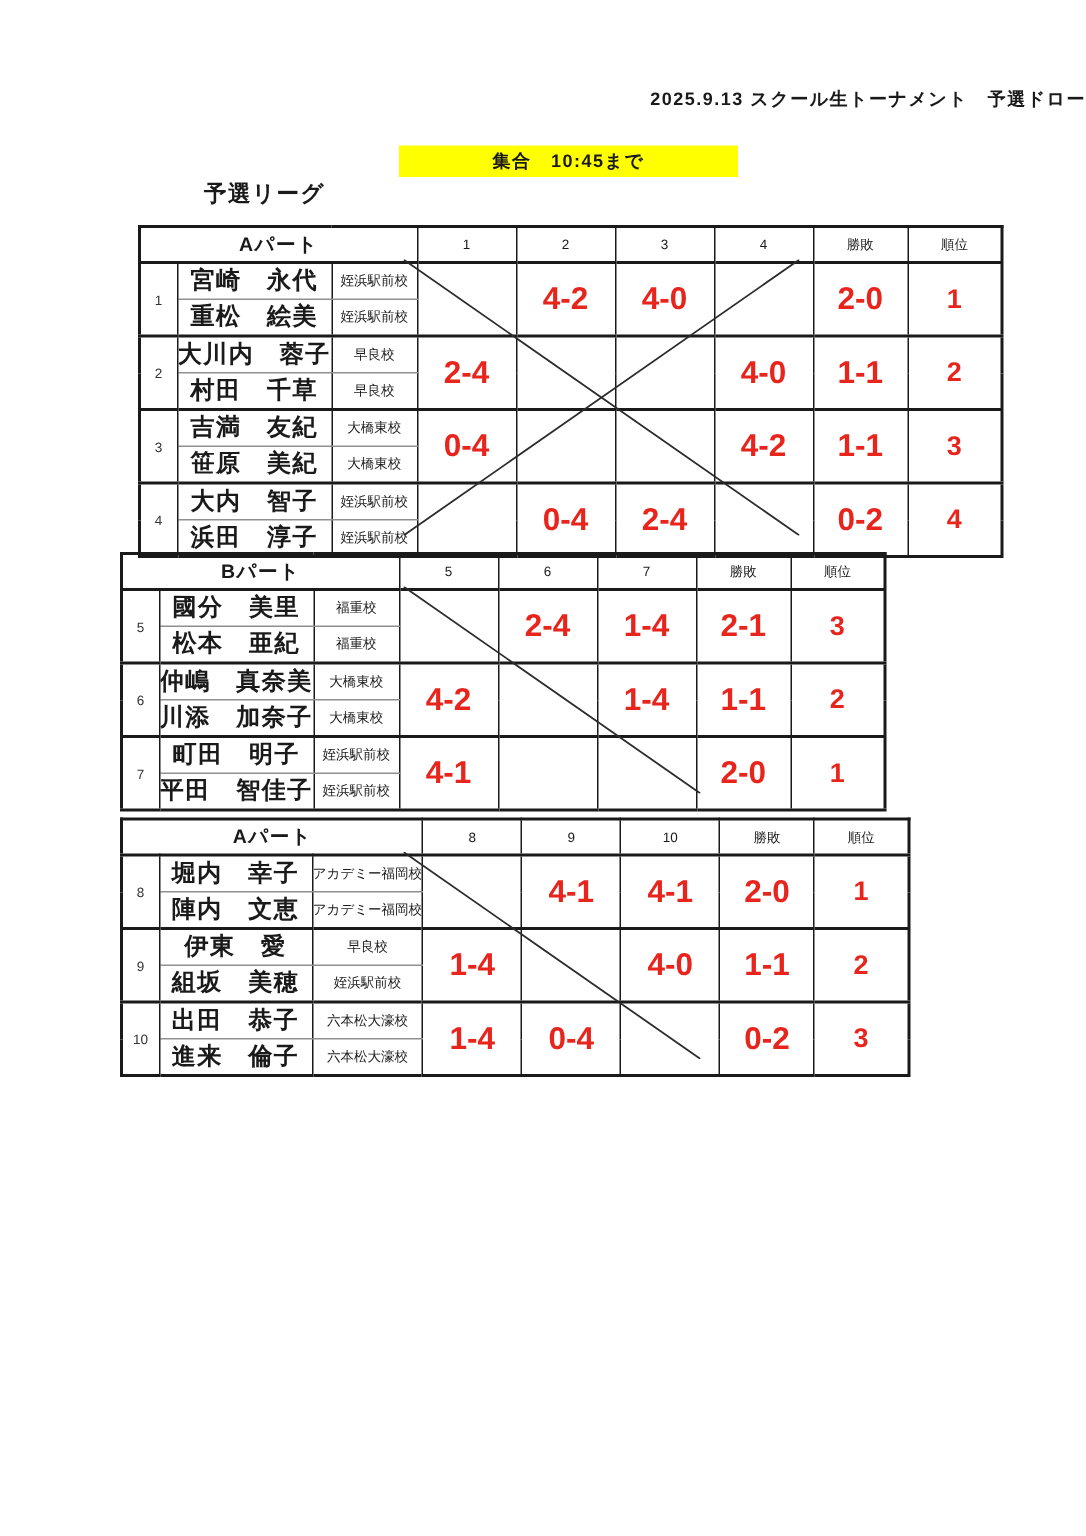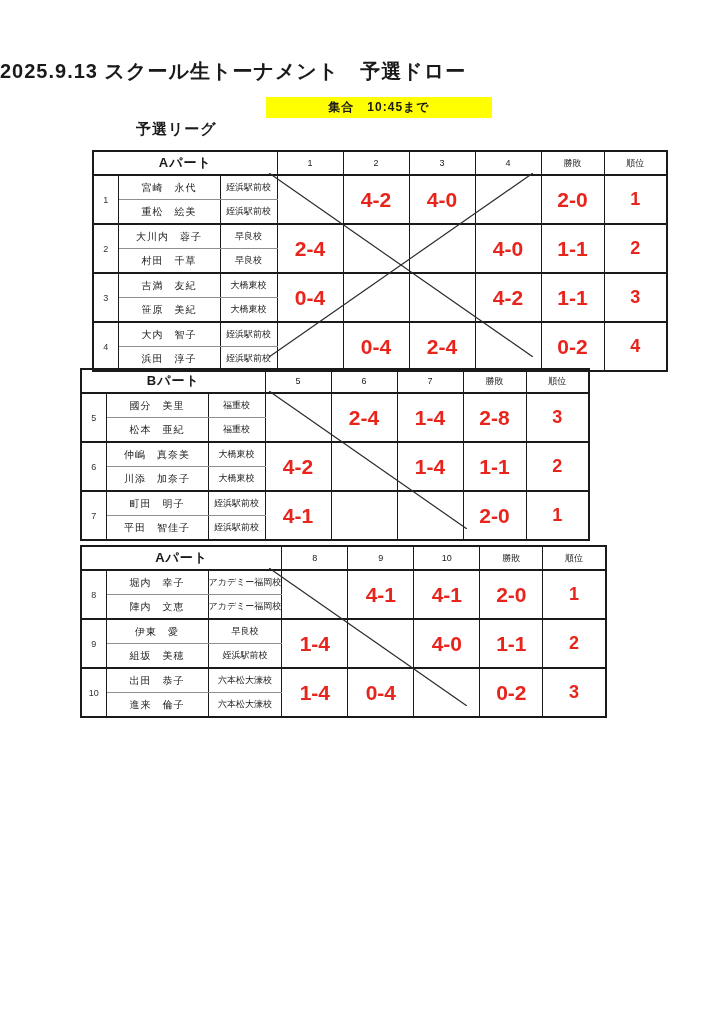--- a/index.html
+++ b/index.html
@@ -2,22 +2,22 @@
 <html style="--score-color: #e8251d; --highlight-color: #ffff00;"><head>
 <meta charset="utf-8">
 <style>
   html,body{margin:0;padding:0;background:#fff;}
   .page{
     position:relative;width:724px;height:1024px;background:#fff;
     font-family:"Liberation Sans","DejaVu Sans",sans-serif;color:#1a1a1a;
     overflow:hidden;
   }
   .title{
-    position:absolute;top:58px;left:0;width:100%;text-align:left;
-    font-size:20px;font-weight:bold;letter-spacing:1px;
+    position:absolute;top:58px;left:0;width:100%;text-align:right;
+    font-size:12px;font-weight:bold;letter-spacing:1px;
   }
   .category{
     position:absolute;top:98px;left:102px;
     font-size:15px;font-weight:bold;letter-spacing:1px;white-space:pre;
   }
   .notice{
     position:absolute;top:97px;left:266px;width:226px;height:21px;
     background:var(--highlight-color,#ffff00);
     text-align:center;line-height:21px;font-size:12px;font-weight:bold;
     letter-spacing:1px;
@@ -30,21 +30,21 @@
   table{border-collapse:collapse;table-layout:fixed;border:2px solid #1a1a1a;}
   th,td{
     border:1px solid #1a1a1a;padding:0;margin:0;overflow:hidden;
     text-align:center;vertical-align:middle;white-space:nowrap;
   }
   th{height:22px;font-weight:normal;border-bottom:2px solid #1a1a1a;}
   th.part{font-size:13px;font-weight:bold;letter-spacing:1px;}
   th.colnum{font-size:9px;}
   td{height:23px;}
   td.pnum{font-size:9px;color:#333;}
-  td.pname{font-size:10px;font-weight:normal;letter-spacing:1px;margin-left:41px;}
+  td.pname{font-size:16px;font-weight:bold;letter-spacing:1px;margin-left:41px;}
   td.school{font-size:9px;}
   td.member-sep{border-bottom:1px solid #8f8f8f;}
   tr.pair-last td,td.span2{border-bottom:2px solid #1a1a1a;}
   td.score,td.wl,td.rank{
     color:var(--score-color,#e8251d);font-weight:bold;
   }
   td.score,td.wl{font-size:21px;}
   td.rank{font-size:18px;}
   svg.diag{position:absolute;pointer-events:none;}
   svg.diag line{stroke:#2b2b2b;stroke-width:1.2;}
@@ -172,21 +172,21 @@
             </tr>
           </thead>
           <tbody>
             <tr>
               <td class="pnum span2" rowspan="2">5</td>
               <td class="pname member-sep">國分　美里</td>
               <td class="school member-sep">福重校</td>
               <td class="score span2" rowspan="2"></td>
               <td class="score span2" rowspan="2">2-4</td>
               <td class="score span2" rowspan="2">1-4</td>
-              <td class="wl span2" rowspan="2">2-8</td>
+              <td class="wl span2" rowspan="2">2-1</td>
               <td class="rank span2" rowspan="2">3</td>
             </tr>
             <tr class="pair-last">
               <td class="pname">松本　亜紀</td>
               <td class="school">福重校</td>
             </tr>
             <tr>
               <td class="pnum span2" rowspan="2">6</td>
               <td class="pname member-sep">仲嶋　真奈美</td>
               <td class="school member-sep">大橋東校</td>

